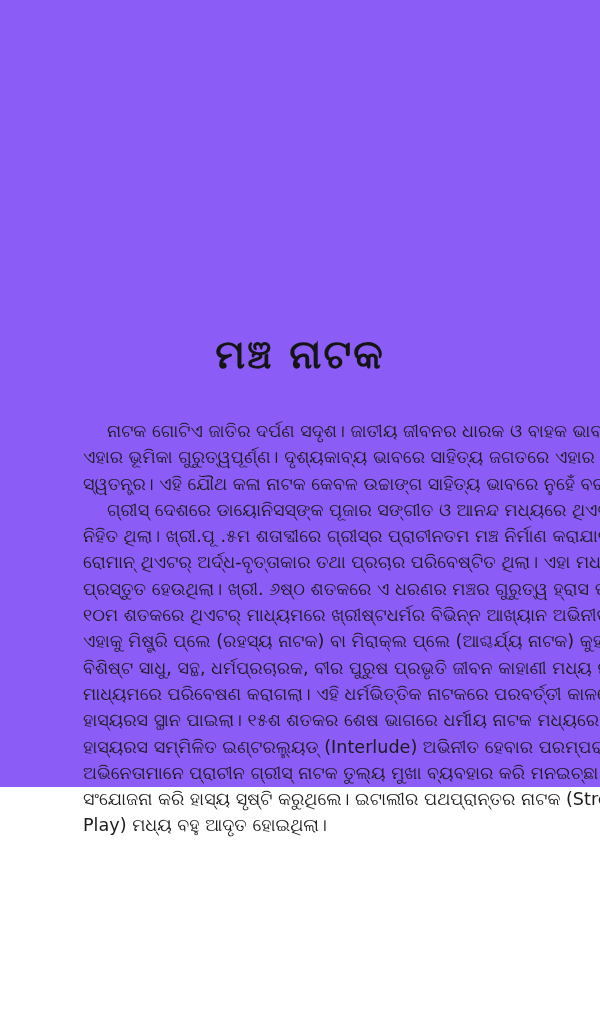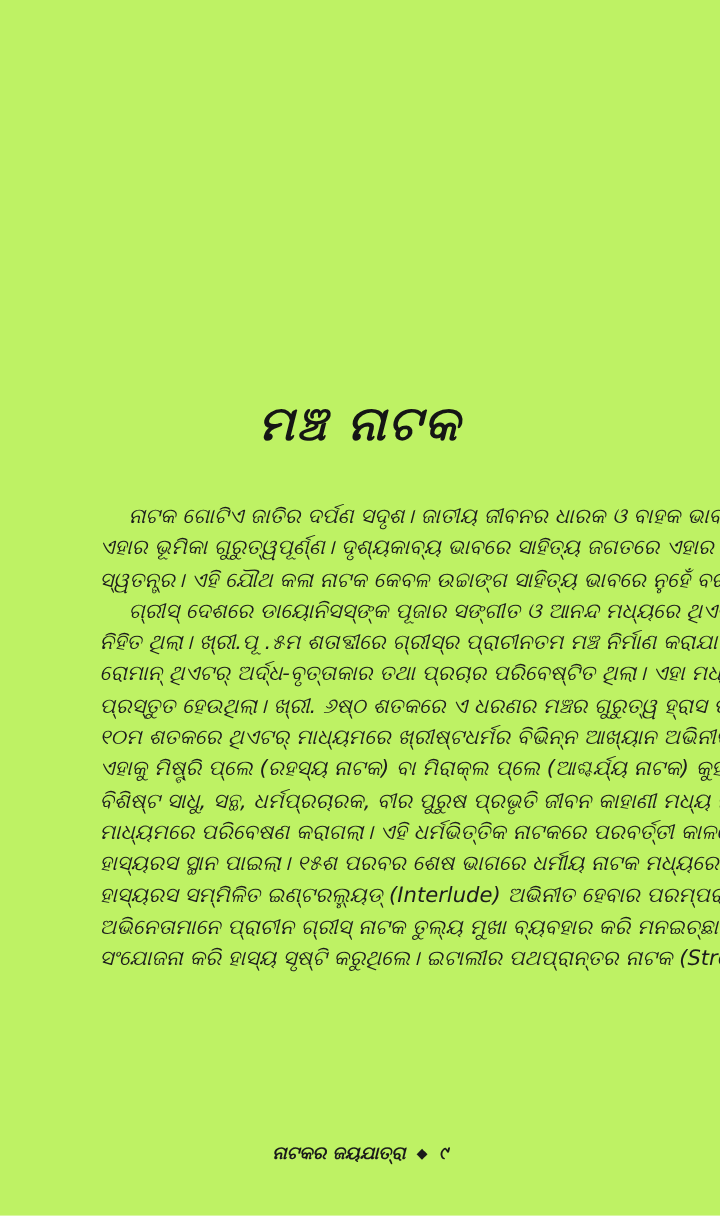--- a/index.html
+++ b/index.html
@@ -12,23 +12,22 @@
     height: 1017px;
     position: relative;
     overflow: hidden;
     font-family: "DejaVu Sans", "Liberation Sans", sans-serif;
     color: #1a1a1a;
   }
   .page {
     position: absolute;
     left: 0; top: 0;
     width: 600px;
-    height: 1013px;
-    background: #bef264;
-    font-style: italic;
+    height: 787px;
+    background: #8b5cf6;
   }
   .chapter-title {
     position: absolute;
     left: 0;
     width: 600px;
     top: 326px;
     text-align: center;
     font-size: 40px;
     font-weight: bold;
     letter-spacing: 2px;
@@ -88,26 +87,22 @@
     <span class="line">ସ୍ୱତନ୍ତ୍ର। ଏହି ଯୌଥ କଳା ନାଟକ କେବଳ ଉଚ୍ଚାଙ୍ଗ ସାହିତ୍ୟ ଭାବରେ ନୁହେଁ ବରଂ</span>
 
     <span class="line indent">ଗ୍ରୀସ୍ ଦେଶରେ ଡାୟୋନିସସ୍ଙ୍କ ପୂଜାର ସଙ୍ଗୀତ ଓ ଆନନ୍ଦ ମଧ୍ୟରେ ଥିଏଟରର ମୂଳଉତ୍ସ</span>
     <span class="line">ନିହିତ ଥିଲା। ଖ୍ରୀ.ପୂ .୫ମ ଶତାବ୍ଦୀରେ ଗ୍ରୀସ୍‌ର ପ୍ରାଚୀନତମ ମଞ୍ଚ ନିର୍ମାଣ କରାଯାଇଥିଲା।</span>
     <span class="line">ରୋମାନ୍ ଥିଏଟର୍ ଅର୍ଦ୍ଧ-ବୃତ୍ତାକାର ତଥା ପ୍ରଚାର ପରିବେଷ୍ଟିତ ଥିଲା। ଏହା ମଧ୍ୟରେ ମଞ୍ଚ</span>
     <span class="line">ପ୍ରସ୍ତୁତ ହେଉଥିଲା। ଖ୍ରୀ. ୬ଷ୍ଠ ଶତକରେ ଏ ଧରଣର ମଞ୍ଚର ଗୁରୁତ୍ୱ ହ୍ରାସ ପାଇଲା। ଖ୍ରୀ</span>
     <span class="line">୧୦ମ ଶତକରେ ଥିଏଟର୍ ମାଧ୍ୟମରେ ଖ୍ରୀଷ୍ଟଧର୍ମର ବିଭିନ୍ନ ଆଖ୍ୟାନ ଅଭିନୀତ ହେଲା।</span>
     <span class="line">ଏହାକୁ ମିଷ୍ଟ୍ରି ପ୍ଲେ (ରହସ୍ୟ ନାଟକ) ବା ମିରାକ୍ଲ ପ୍ଲେ (ଆଶ୍ଚର୍ଯ୍ୟ ନାଟକ) କୁହାଗଲା।</span>
     <span class="line">ବିଶିଷ୍ଟ ସାଧୁ, ସନ୍ଥ, ଧର୍ମପ୍ରଚାରକ, ବୀର ପୁରୁଷ ପ୍ରଭୃତି ଜୀବନ କାହାଣୀ ମଧ୍ୟ ନାଟକ</span>
     <span class="line">ମାଧ୍ୟମରେ ପରିବେଷଣ କରାଗଲା। ଏହି ଧର୍ମଭିତ୍ତିକ ନାଟକରେ ପରବର୍ତ୍ତୀ କାଳରେ</span>
-    <span class="line">ହାସ୍ୟରସ ସ୍ଥାନ ପାଇଲା। ୧୫ଶ ପରବର ଶେଷ ଭାଗରେ ଧର୍ମୀୟ ନାଟକ ମଧ୍ୟରେ</span>
+    <span class="line">ହାସ୍ୟରସ ସ୍ଥାନ ପାଇଲା। ୧୫ଶ ଶତକର ଶେଷ ଭାଗରେ ଧର୍ମୀୟ ନାଟକ ମଧ୍ୟରେ</span>
     <span class="line">ହାସ୍ୟରସ ସମ୍ମିଳିତ ଇଣ୍ଟରଲ୍ୟୁଡ୍ (Interlude) ଅଭିନୀତ ହେବାର ପରମ୍ପରା ସୃଷ୍ଟିହେଲା।</span>
 
     <span class="line">ଅଭିନେତାମାନେ ପ୍ରାଚୀନ ଗ୍ରୀସ୍ ନାଟକ ତୁଲ୍ୟ ମୁଖା ବ୍ୟବହାର କରି ମନଇଚ୍ଛା ସଂଳାପ</span>
     <span class="line">ସଂଯୋଜନା କରି ହାସ୍ୟ ସୃଷ୍ଟି କରୁଥିଲେ। ଇଟାଲୀର ପଥପ୍ରାନ୍ତର ନାଟକ (Street</span>
+    <span class="line last">Play) ମଧ୍ୟ ବହୁ ଆଦୃତ ହୋଇଥିଲା।</span>
   </div>
 
-  <div class="footer">
-    <span>ନାଟକର ଜୟଯାତ୍ରା</span>
-    <span class="diamond">◆</span>
-    <span>୯</span>
-  </div>
 
 </div>
 
 </body></html>

